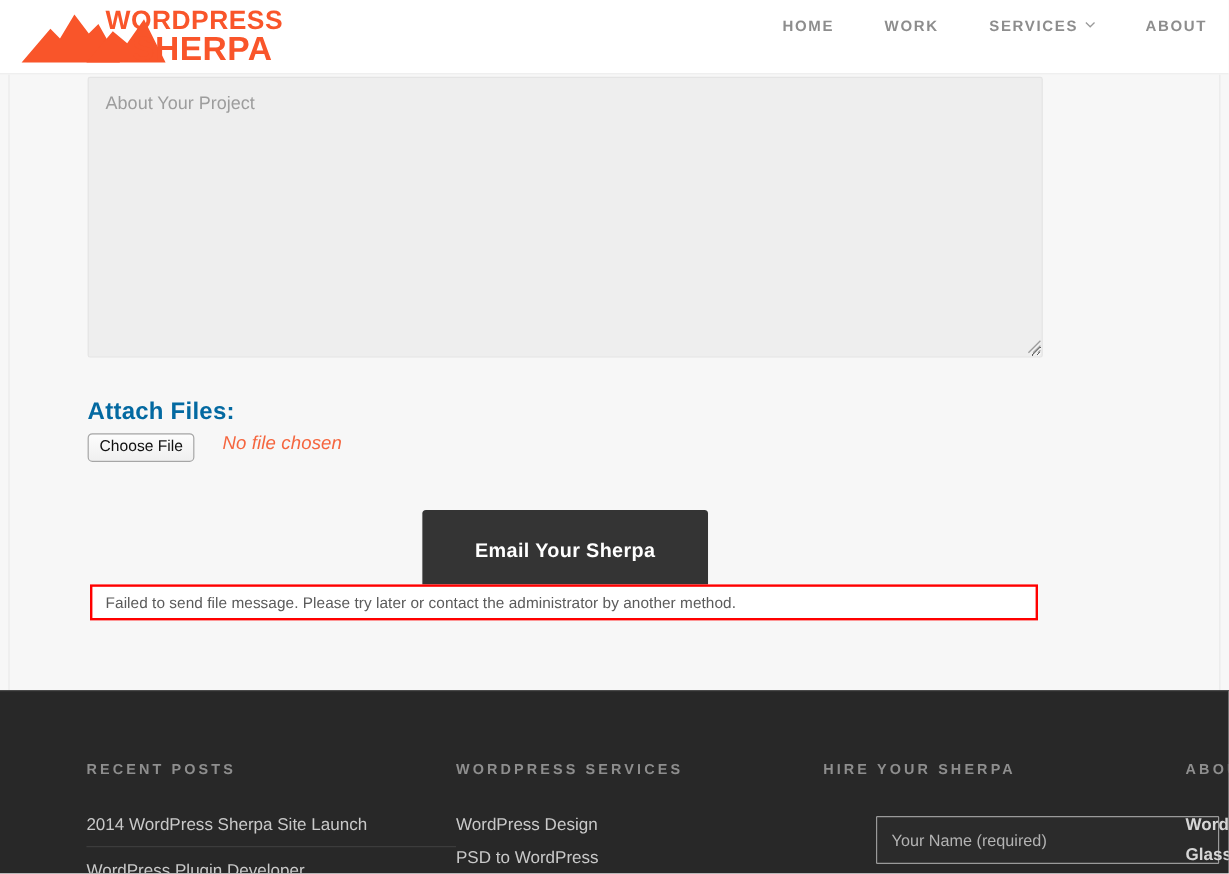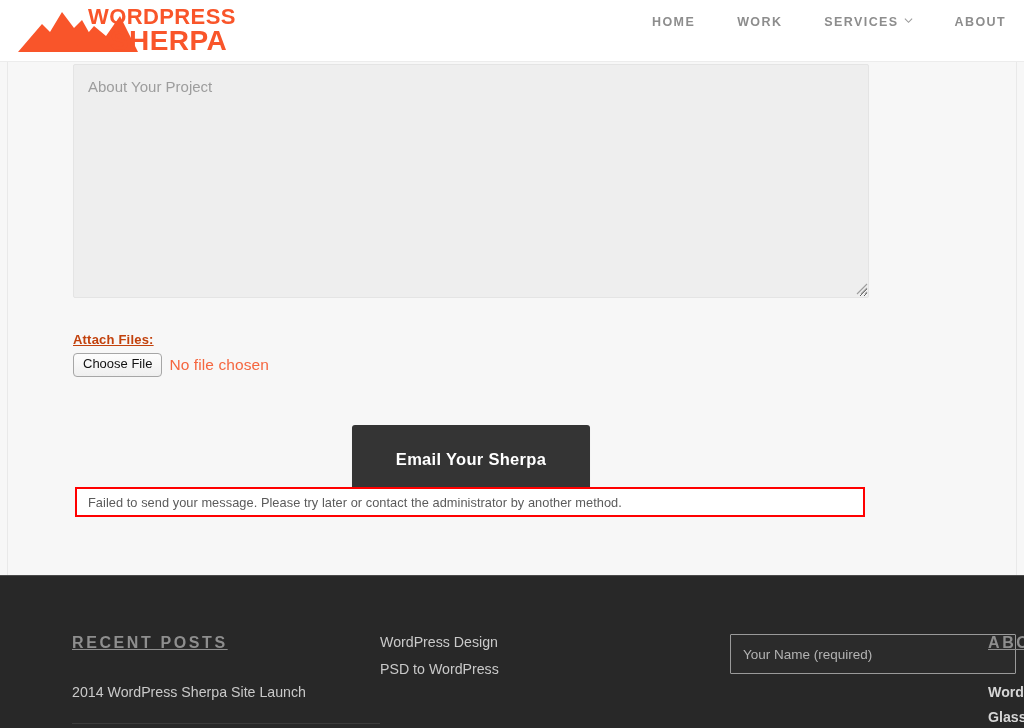--- a/index.html
+++ b/index.html
@@ -120,48 +120,47 @@
     pointer-events: none;
   }
 
   .attach-block {
     position: absolute;
     left: 0;
     top: 270px;
     width: 500px;
   }
   .attach-label {
-    font-size: 13px;
-    font-weight: 700;
-    color: #c2410c;
+    font-size: 20px;
+    font-weight: 700;
+    color: #0369a1;
     letter-spacing: 0.2px;
     margin-bottom: 6px;
     display: block;
-    text-decoration: underline;
   }
   .file-row {
     display: flex;
-    align-items: center;
-    gap: 7px;
+    gap: 23px;
   }
   .choose-file-btn {
     font-family: "Liberation Sans", sans-serif;
     font-size: 13px;
     color: #111;
     background: linear-gradient(#fdfdfd, #efefef);
     border: 1px solid #a6a6a6;
     border-radius: 4px;
     padding: 2px 9px 3px 9px;
     cursor: pointer;
     line-height: 1.3;
   }
   .no-file-text {
     font-size: 15.5px;
     color: #f5663f;
     letter-spacing: 0.1px;
+    font-style: italic;
   }
 
   .submit-wrap {
     position: absolute;
     left: 0;
     top: 363px;
     width: 796px;
     text-align: center;
   }
   .submit-btn {
@@ -218,33 +217,32 @@
   .fcol {
     padding: 58px 0 0 0;
     position: relative;
   }
   .fcol-1 { width: 308px; margin-left: 72px; }
   .fcol-2 { width: 306px; }
   .fcol-3 { width: 302px; }
   .fcol-4 { width: 300px; }
 
   .fcol-title {
-    font-size: 16px;
+    font-size: 12px;
     font-weight: 700;
     letter-spacing: 2.6px;
     color: #8e8e8e;
     text-transform: uppercase;
     margin-bottom: 32px;
     white-space: nowrap;
-    text-decoration: underline;
   }
   .fitem {
     font-size: 14.2px;
     color: #c9c9c9;
-    padding-bottom: 23px;
+    padding-bottom: 9px;
     border-bottom: 1px solid #3c3c3c;
     margin-bottom: 12px;
     white-space: nowrap;
     cursor: pointer;
   }
   .fitem.last { border-bottom: none; }
   .fitem-plain {
     font-size: 14.2px;
     color: #c9c9c9;
     margin-bottom: 11px;
@@ -329,43 +327,45 @@
           <button type="button" class="choose-file-btn">Choose File</button>
           <span class="no-file-text">No file chosen</span>
         </div>
       </div>
 
       <div class="submit-wrap">
         <button type="button" class="submit-btn">Email Your Sherpa</button>
       </div>
 
       <div class="error-box">
-        <span class="error-text">Failed to send your message. Please try later or contact the administrator by another method.</span>
+        <span class="error-text">Failed to send file message. Please try later or contact the administrator by another method.</span>
       </div>
 
     </form>
 
   </div>
 </main>
 
 <footer class="site-footer">
   <div class="footer-cols">
 
     <div class="fcol fcol-1">
       <div class="fcol-title">RECENT POSTS</div>
       <div class="fitem">2014 WordPress Sherpa Site Launch</div>
       <div class="fitem last">WordPress Plugin Developer</div>
     </div>
 
     <div class="fcol fcol-2">
+      <div class="fcol-title">WORDPRESS SERVICES</div>
       <div class="fitem-plain">WordPress Design</div>
       <div class="fitem-plain">PSD to WordPress</div>
     </div>
 
     <div class="fcol fcol-3">
+      <div class="fcol-title">HIRE YOUR SHERPA</div>
       <input class="footer-input" type="text" placeholder="Your Name (required)" style="">
     </div>
 
     <div class="fcol fcol-4">
       <div class="fcol-title">ABOUT</div>
       <div class="about-line">WordPress</div>
       <div class="about-line">Glass</div>
     </div>
 
   </div>

